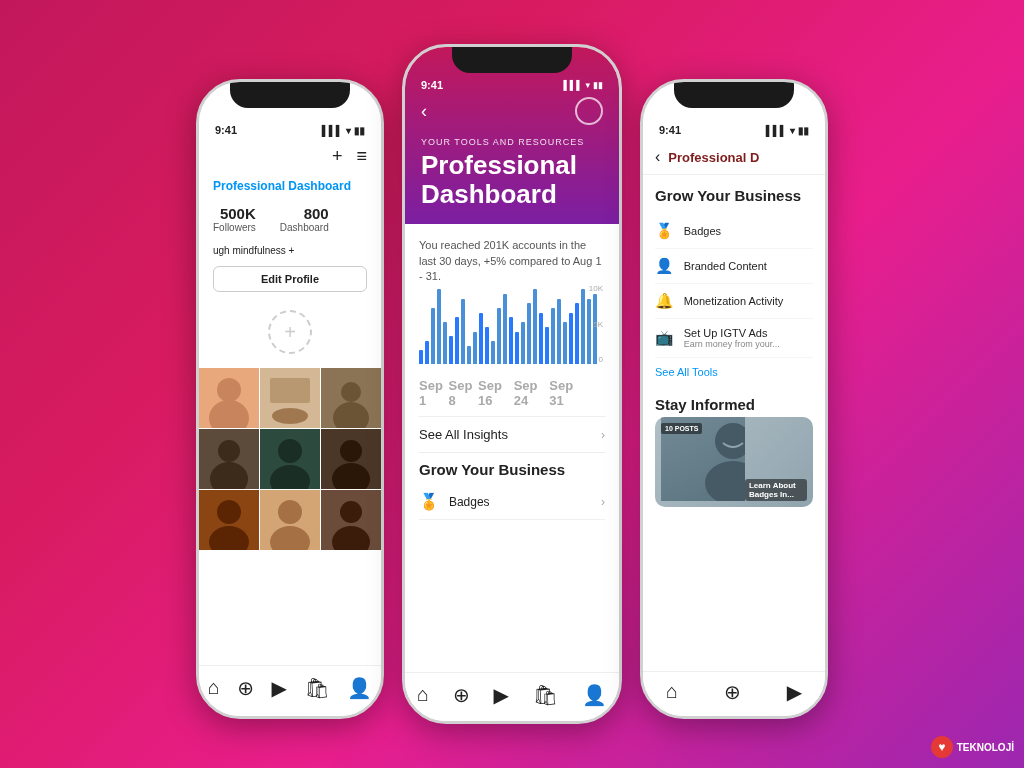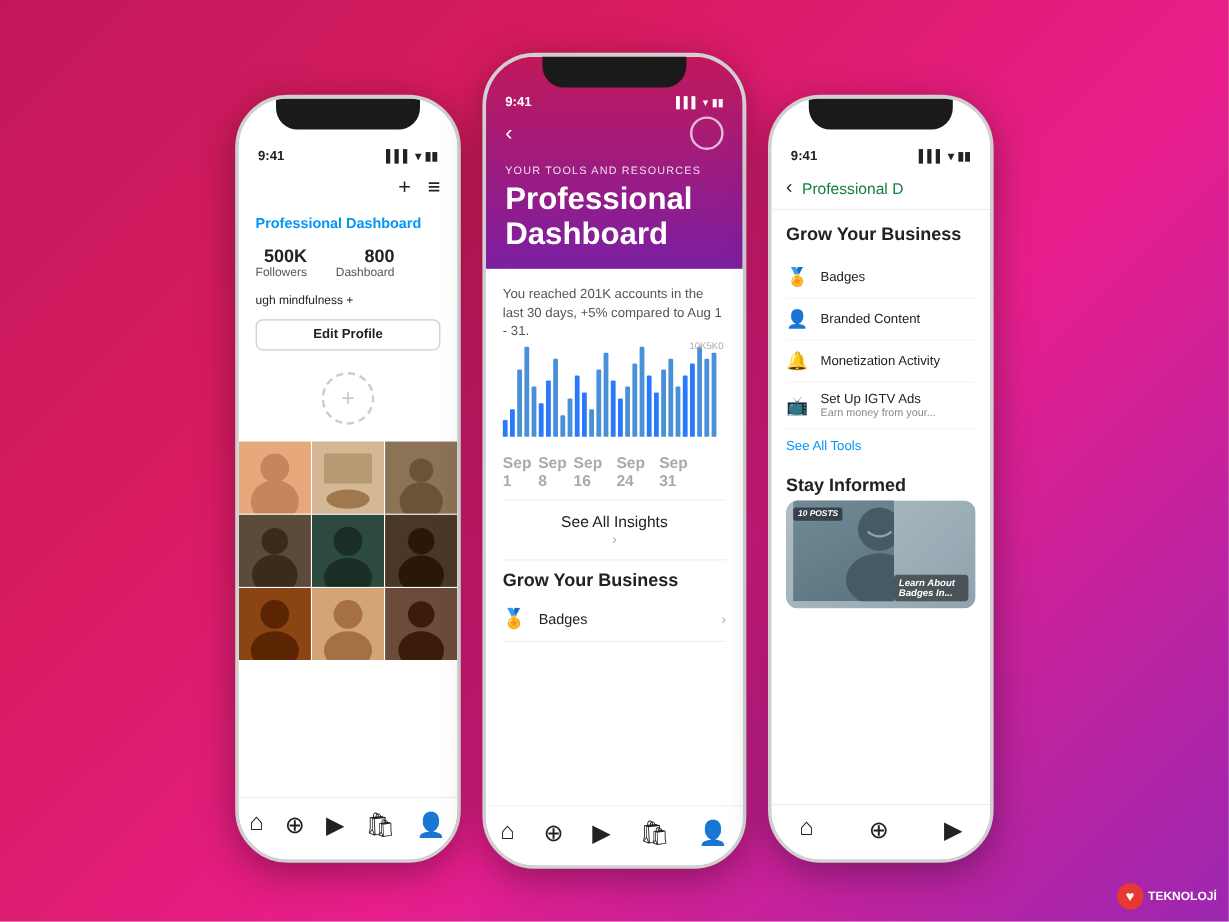--- a/index.html
+++ b/index.html
@@ -227,21 +227,21 @@
       position: relative;
       height: 90px;
       margin-bottom: 4px;
     }
     .chart-y-labels {
       position: absolute;
       right: 0;
       top: 0;
       height: 80px;
       display: flex;
-      flex-direction: row;
+      flex-direction: column;
       justify-content: space-between;
       font-size: 8px;
       color: #aaa;
       text-align: right;
       padding-right: 2px;
     }
     .bars-area {
       display: flex;
       align-items: flex-end;
       gap: 2px;
@@ -263,21 +263,20 @@
     .chart-x-label { font-size: 13px; color: #aaa; font-weight: bold; }
 
     .see-all-row {
       display: flex;
       justify-content: space-between;
       align-items: center;
       padding: 10px 0;
       border-top: 1px solid #eee;
       border-bottom: 1px solid #eee;
       margin: 8px 0;
-      flex-direction: column;
     }
     .see-all-text { font-size: 13px; color: #222; }
     .chevron { font-size: 12px; color: #aaa; }
 
     .grow-section { margin-top: 8px; }
     .menu-item {
       display: flex;
       align-items: center;
       gap: 10px;
       padding: 8px 0;
@@ -301,21 +300,21 @@
       height: 100%;
     }
     .right-header {
       display: flex;
       align-items: center;
       padding: 8px 12px;
       border-bottom: 1px solid #eee;
       gap: 8px;
     }
     .right-back { font-size: 16px; color: #222; }
-    .right-title { font-size: 13px; font-weight: 400; color: #15803d; flex: 1; }
+    .right-title { font-size: 13px; font-weight: 700; color: #7f1d1d; flex: 1; }
     .right-content { padding: 12px; overflow-y: auto; height: calc(100% - 80px); }
     .right-section-title { font-size: 15px; font-weight: 700; color: #222; margin-bottom: 10px; }
     .right-menu-item {
       display: flex;
       align-items: center;
       gap: 10px;
       padding: 8px 0;
       border-bottom: 1px solid #f5f5f5;
     }
     .right-menu-icon { font-size: 15px; color: #333; }
@@ -326,21 +325,20 @@
       color: #0095f6;
       padding: 8px 0;
     }
     .stay-informed-title { font-size: 15px; font-weight: 700; color: #222; margin: 10px 0 4px; }
     .stay-informed-desc { font-size: 10px; color: #555; line-height: 1.4; margin-bottom: 8px; }
     .info-card {
       border-radius: 10px;
       overflow: hidden;
       background: #e8f4fd;
       position: relative;
-      font-style: italic;
     }
     .info-card-inner {
       height: 90px;
       background: linear-gradient(135deg, #b0bec5, #90a4ae);
       display: flex;
       align-items: flex-end;
       padding: 6px;
     }
     .info-card-label {
       background: rgba(0,0,0,0.5);

